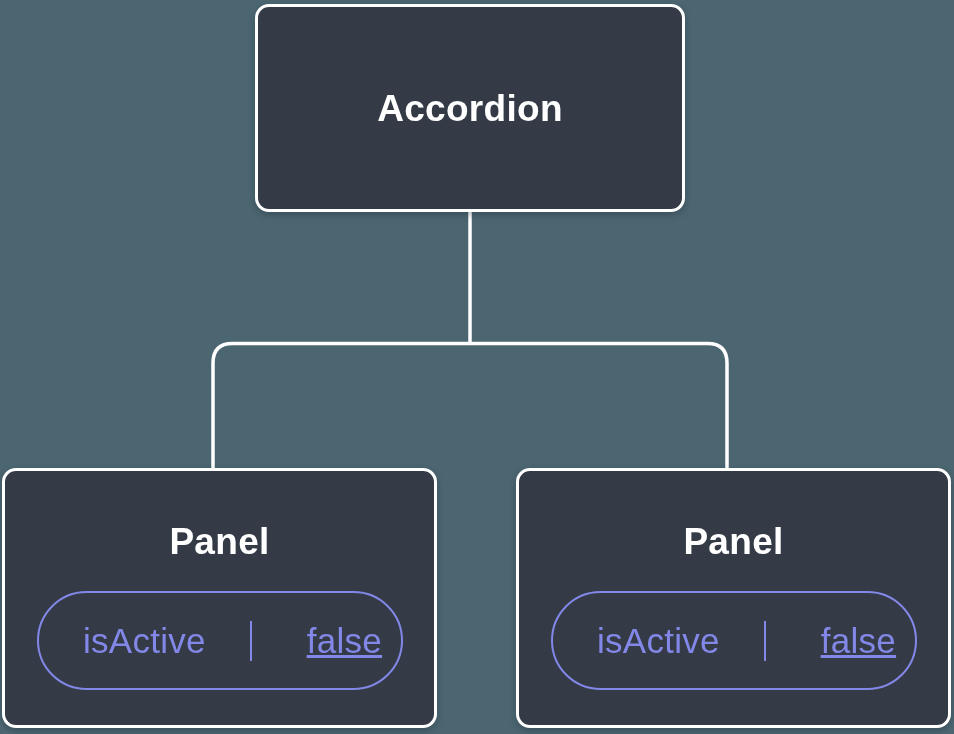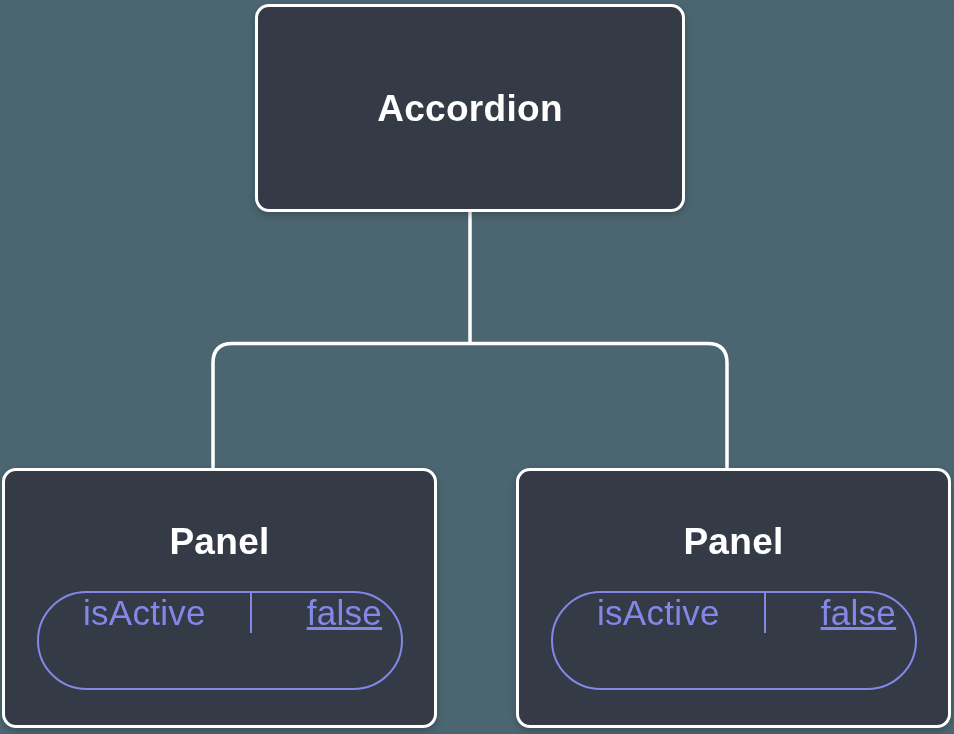--- a/index.html
+++ b/index.html
@@ -72,21 +72,21 @@
     margin-top: 52px;
   }
   .prop-pill {
     box-sizing: border-box;
     margin-top: 31px;
     width: 366px;
     height: 99px;
     border: 2.5px solid var(--accent);
     border-radius: 60px;
     display: flex;
-    align-items: flex-start;
+    align-items: center;
     overflow: hidden;
     gap: 36px;
   }
   .prop-cell {
     display: flex;
     align-items: center;
     justify-content: center;
     color: var(--accent);
     font-size: 35px;
     font-weight: 400;

